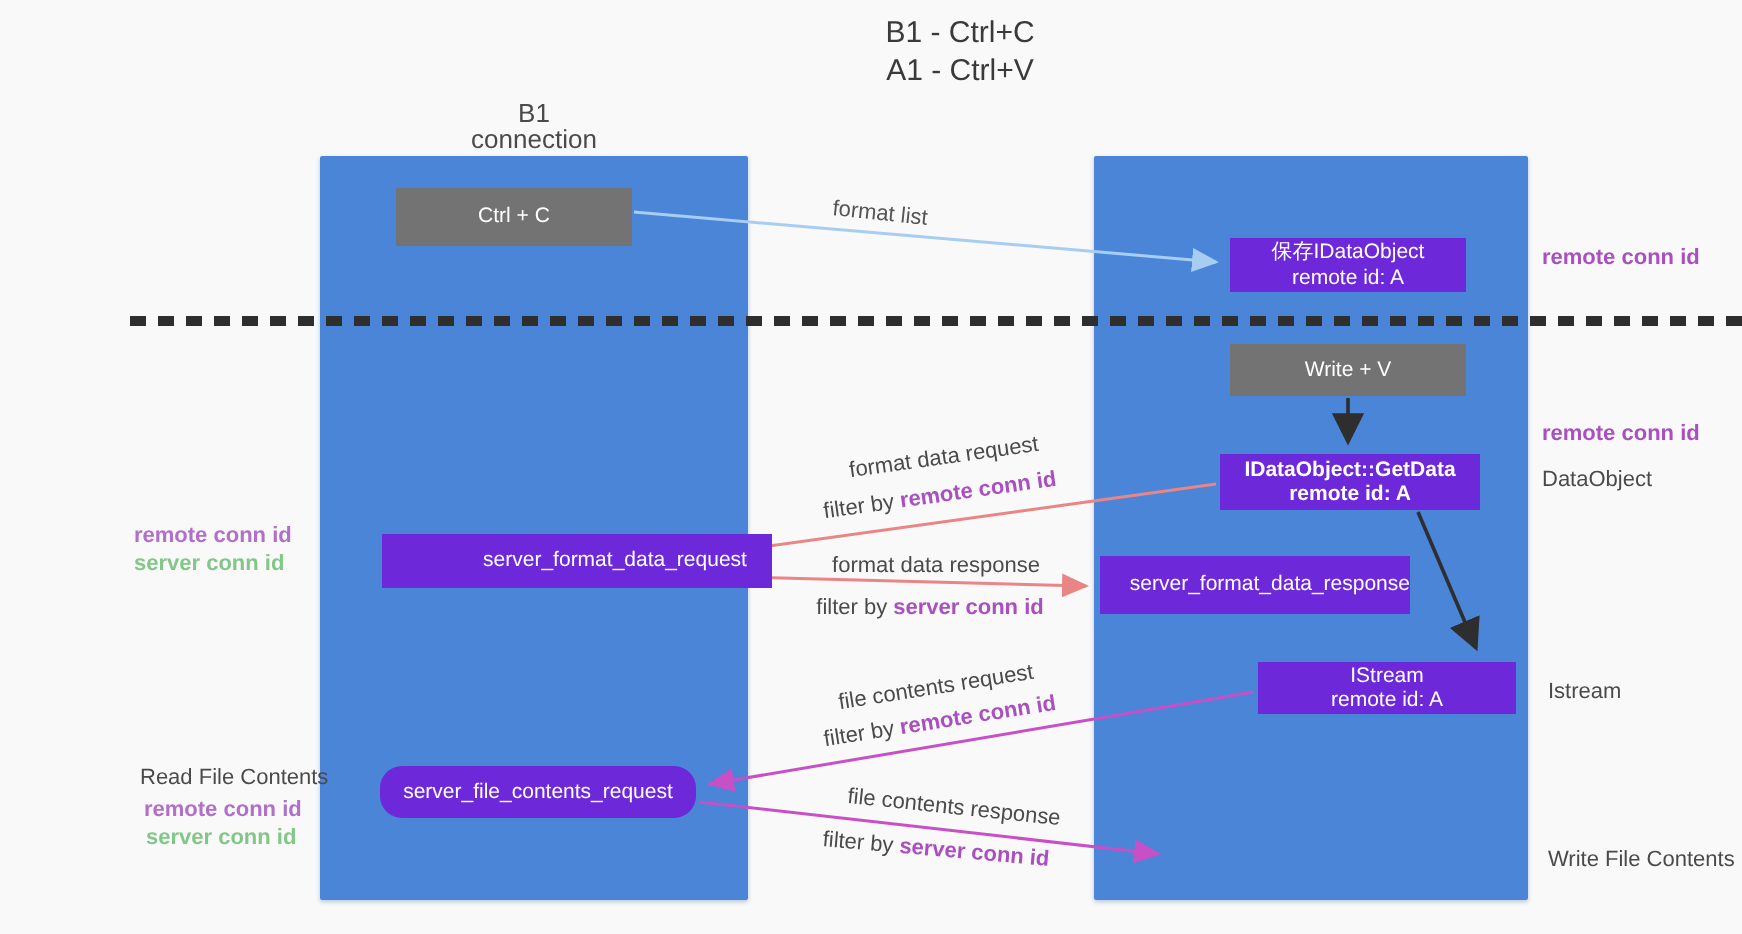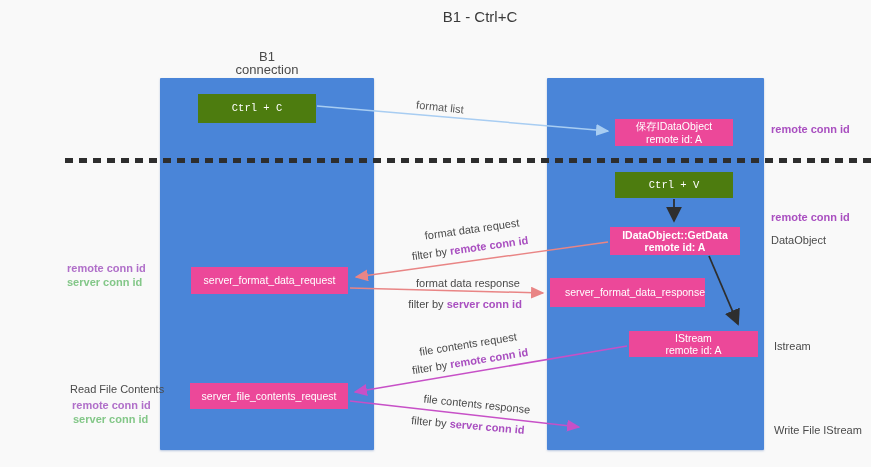--- a/index.html
+++ b/index.html
@@ -13,40 +13,41 @@
   .stage{position:absolute;left:12px;top:0;width:871px;height:467px;margin-left:28px;}
   .title{position:absolute;left:340px;top:7px;width:200px;text-align:center;
          font-size:15px;line-height:19px;color:#3a3a3a;}
   .col-header{position:absolute;text-align:center;font-size:13px;line-height:13px;color:#4a4a4a;}
   .col{position:absolute;top:78px;height:372px;background:#4a85d8;border-radius:1px;
        box-shadow:0 1px 2px rgba(120,150,200,.5);}
   .col-left{left:120px;width:214px;}
   .col-right{left:507px;width:217px;}
   .box{position:absolute;color:#fff;text-align:center;font-size:10.5px;line-height:12.5px;
        display:flex;flex-direction:column;justify-content:center;z-index:3;}
-  .green{background:#4d7c0f;font-family:Liberation Mono, monospace;}
-  .orange{background:#ec4899;}
+  .green{background:#737373;}
+  .orange{background:#6d28d9;}
   .dashline{position:absolute;left:25px;top:158px;width:822px;height:5px;z-index:4;
     background:repeating-linear-gradient(90deg,#2e2e2e 0 8px,transparent 8px 14px);}
   svg.wires{position:absolute;left:0;top:0;z-index:2;pointer-events:none;}
   .lbl{position:absolute;font-size:11px;color:#4a4a4a;white-space:nowrap;z-index:5;}
   .lbl.center{transform-origin:center;}
   .purple{color:#a94fc0;font-weight:bold;}
   .lilac{color:#b06fc9;font-weight:bold;}
   .greentx{color:#83c788;font-weight:bold;}
   .dark{color:#4a4a4a;}
   .filter-pair span{white-space:pre;}
 </style>
 </head>
 <body>
 
 <div class="stage">
 
   <div class="title">
     <div>B1 - Ctrl+C</div>
+    <div>A1 - Ctrl+V</div>
   </div>
 
   <div class="col-header" style="left:177px;top:50px;width:100px;">
     <div>B1</div>
     <div>connection</div>
   </div>
 
   <div class="col col-left"></div>
   <div class="col col-right"></div>
 
@@ -79,42 +80,42 @@
   <div class="box green" style="left:158px;top:94px;width:118px;height:29px;">
     <div>Ctrl + C</div>
   </div>
 
   <div class="box orange" style="left:575px;top:119px;width:118px;height:27px;">
     <div>保存IDataObject</div>
     <div>remote id: A</div>
   </div>
 
   <div class="box green" style="left:575px;top:172px;width:118px;height:26px;">
-    <div>Ctrl + V</div>
+    <div>Write + V</div>
   </div>
 
   <div class="box orange" style="left:570px;top:227px;width:130px;height:28px;font-weight:bold;">
     <div>IDataObject::GetData</div>
     <div>remote id: A</div>
   </div>
 
-  <div class="box orange" style="left:151px;top:267px;width:157px;height:27px;">
+  <div class="box orange" style="left:151px;top:267px;width:157px;height:27px;padding-left:38px;">
     <div>server_format_data_request</div>
   </div>
 
   <div class="box orange" style="left:510px;top:278px;width:155px;height:29px;text-align:right;">
     <div>server_format_data_response</div>
   </div>
 
   <div class="box orange" style="left:589px;top:331px;width:129px;height:26px;">
     <div>IStream</div>
     <div>remote id: A</div>
   </div>
 
-  <div class="box orange" style="left:150px;top:383px;width:158px;height:26px;">
+  <div class="box orange" style="left:150px;top:383px;width:158px;height:26px;border-radius:11px;">
     <div>server_file_contents_request</div>
   </div>
 
 
   <div class="lbl center" style="left:400px;top:107px;transform:translate(-50%,-50%) rotate(6deg);color:#555;">format list</div>
 
   <div class="lbl center" style="left:432px;top:229px;transform:translate(-50%,-50%) rotate(-8deg);">format data request</div>
   <div class="lbl center filter-pair" style="left:430px;top:248px;transform:translate(-50%,-50%) rotate(-8deg);">
     <span class="dark">filter by </span><span class="purple">remote conn id</span>
   </div>
@@ -131,21 +132,21 @@
 
   <div class="lbl center" style="left:437px;top:404px;transform:translate(-50%,-50%) rotate(6deg);">file contents response</div>
   <div class="lbl center filter-pair" style="left:428px;top:425px;transform:translate(-50%,-50%) rotate(5deg);">
     <span class="dark">filter by </span><span class="purple">server conn id</span>
   </div>
 
   <div class="lbl purple" style="left:731px;top:123px;">remote conn id</div>
   <div class="lbl purple" style="left:731px;top:211px;">remote conn id</div>
   <div class="lbl dark" style="left:731px;top:234px;">DataObject</div>
   <div class="lbl dark" style="left:734px;top:340px;">Istream</div>
-  <div class="lbl dark" style="left:734px;top:424px;">Write File IStream</div>
+  <div class="lbl dark" style="left:734px;top:424px;">Write File Contents</div>
 
   <div class="lbl lilac" style="left:27px;top:262px;">remote conn id</div>
   <div class="lbl greentx" style="left:27px;top:276px;">server conn id</div>
   <div class="lbl dark" style="left:30px;top:383px;">Read File Contents</div>
   <div class="lbl lilac" style="left:32px;top:399px;">remote conn id</div>
   <div class="lbl greentx" style="left:33px;top:413px;">server conn id</div>
 
 </div>
 
 </body></html>

